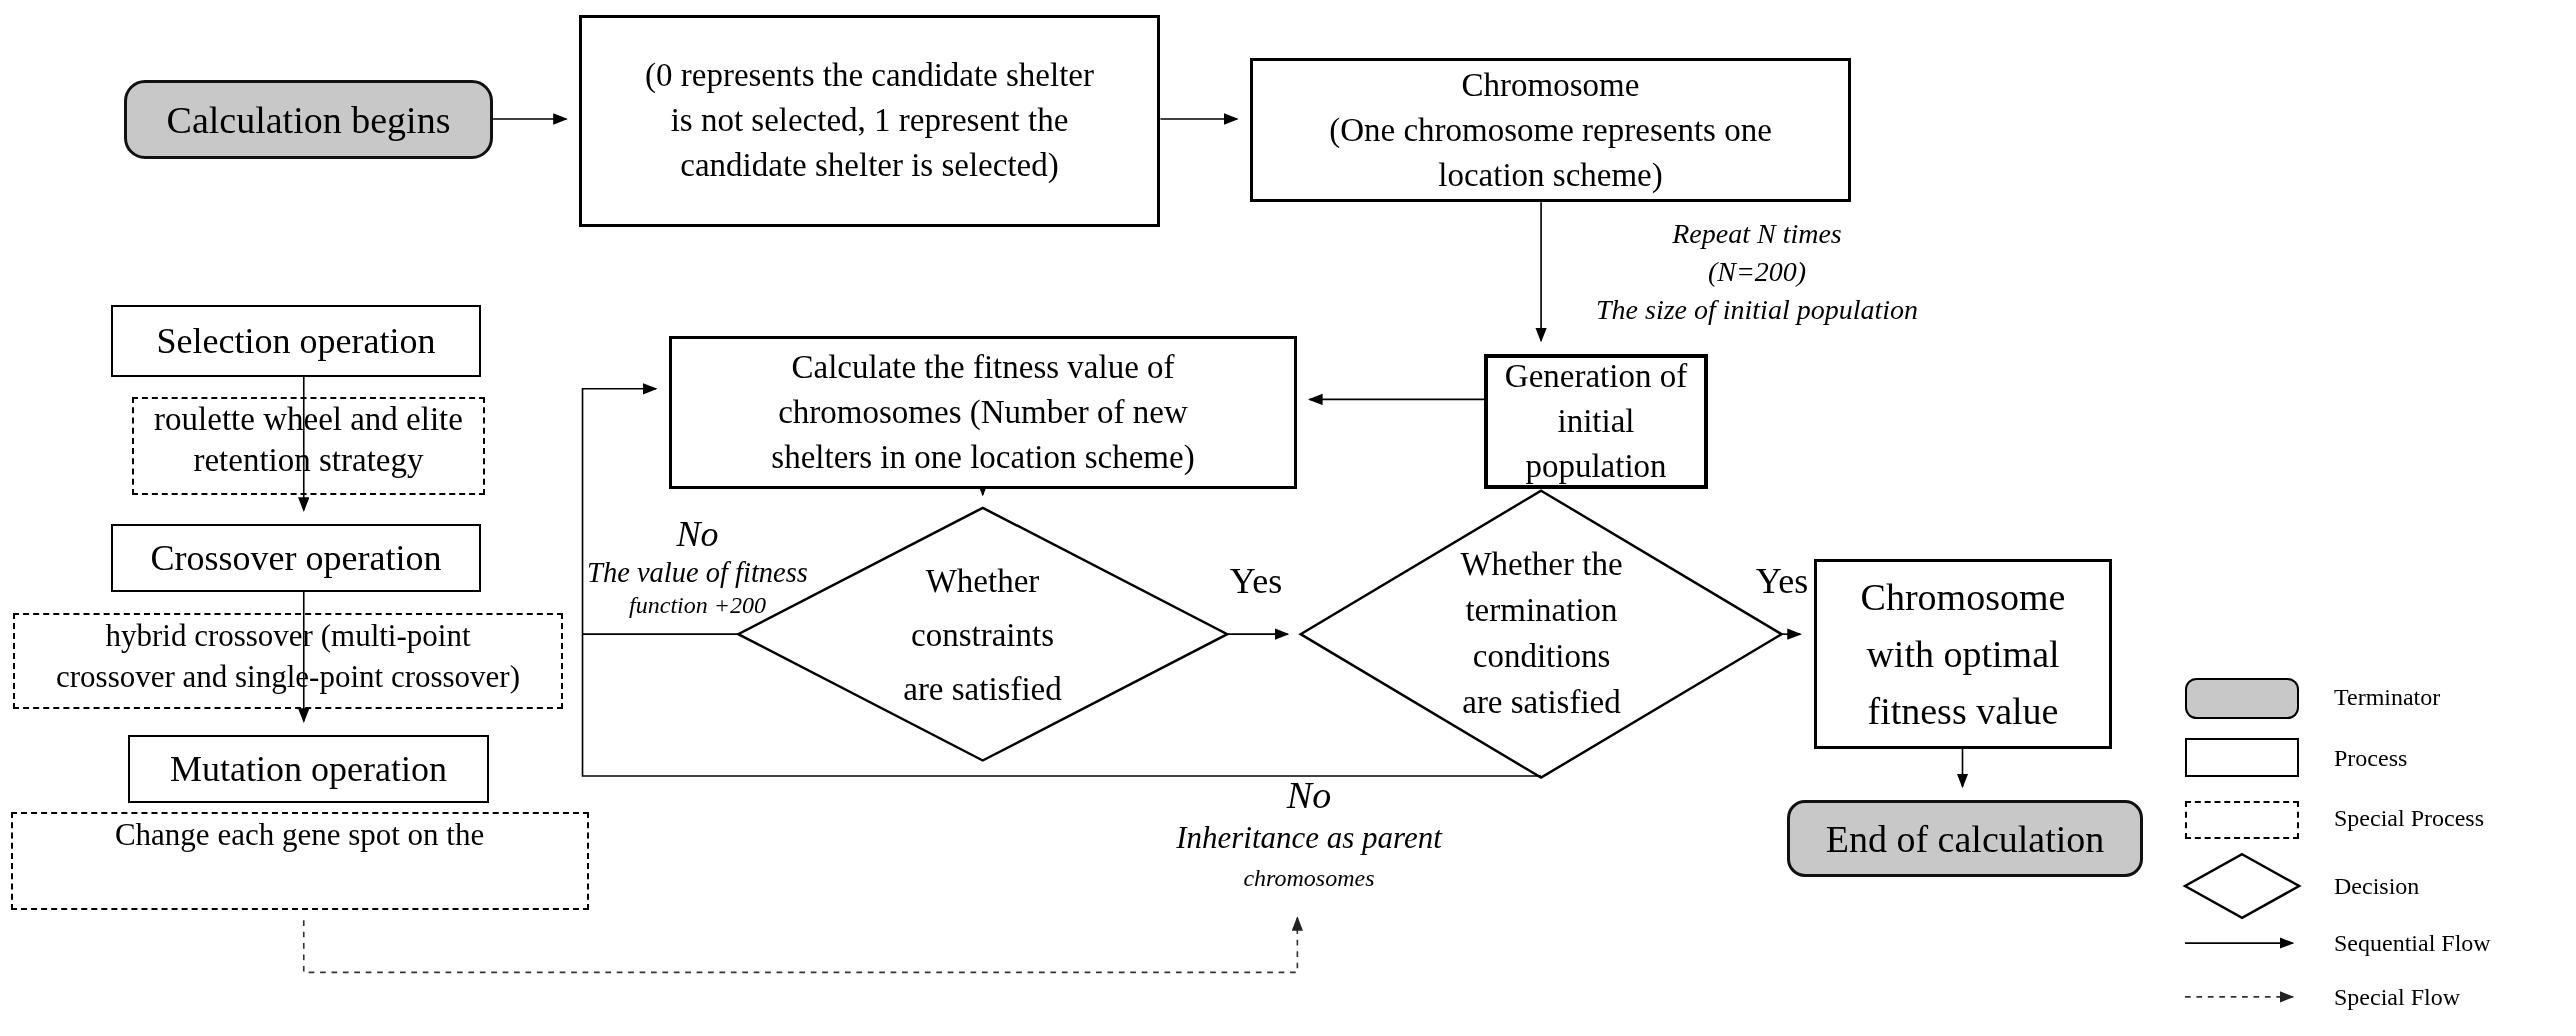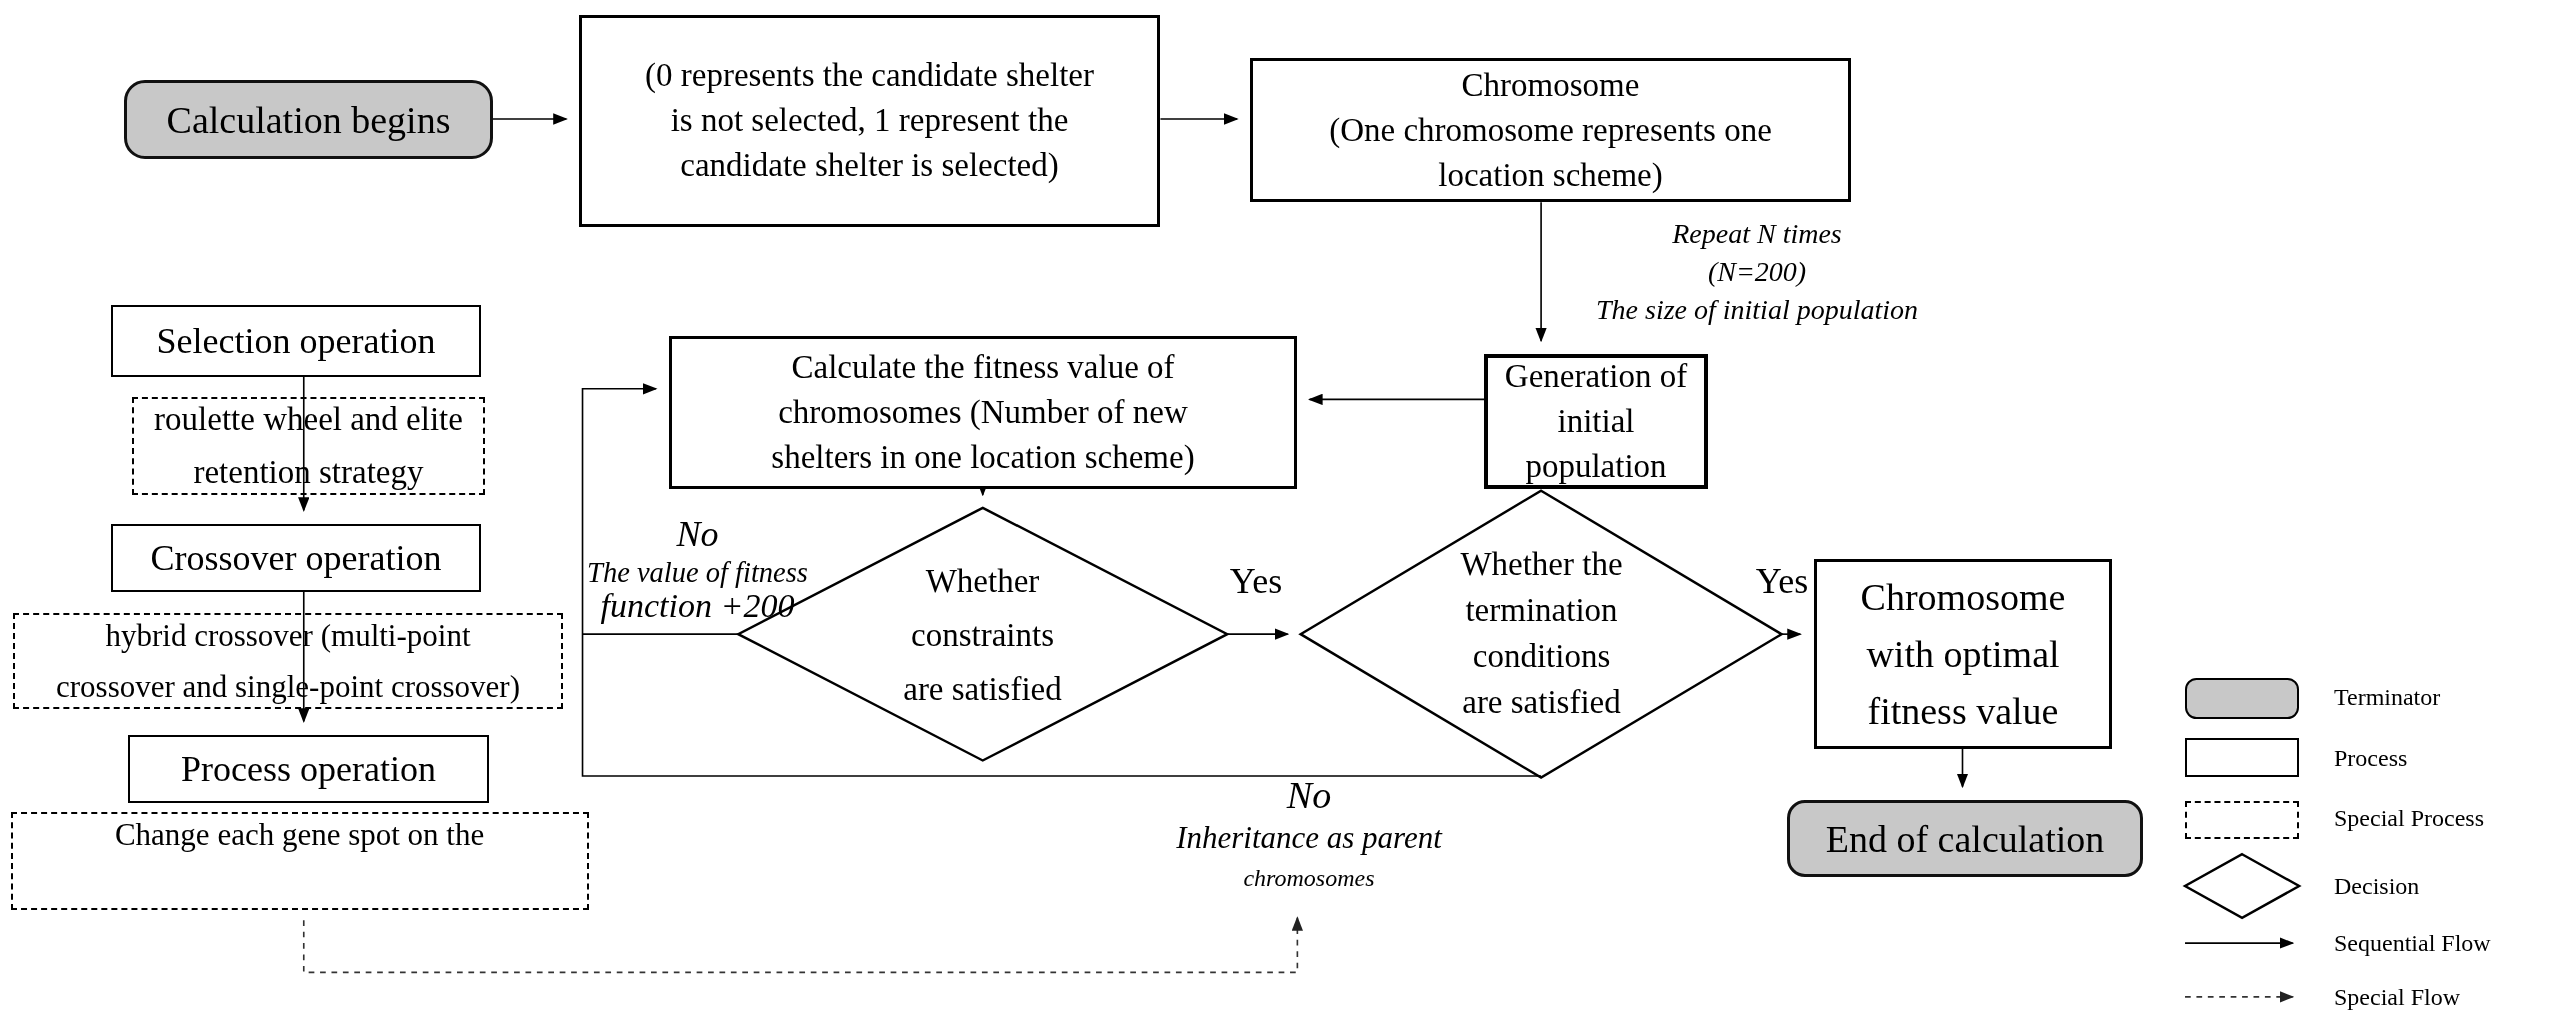--- a/index.html
+++ b/index.html
@@ -4,21 +4,21 @@
 <style>
   html,body{margin:0;padding:0;background:#ffffff;}
   #stage{position:relative;width:2576px;height:1036px;background:#ffffff;overflow:hidden;
          font-family:"Liberation Serif", serif;color:#000;}
   #wires{position:absolute;left:0;top:0;width:2576px;height:1036px;}
   .abs{position:absolute;box-sizing:border-box;}
   .box{border:3.3px solid #000;background:#fff;display:flex;flex-direction:column;
        align-items:center;justify-content:center;text-align:center;line-height:45px;font-size:33px;}
   .thin{border-width:2.4px;}
   .dashedbox{border:2.4px dashed #000;background:transparent;display:flex;flex-direction:column;
-       align-items:center;justify-content:space-between;text-align:center;}
+       align-items:center;justify-content:flex-start;text-align:center;}
   .term{border:3.3px solid #111;background:#c8c8c8;border-radius:21px;display:flex;
        align-items:center;justify-content:center;text-align:center;font-size:38px;}
   .note{display:flex;flex-direction:column;align-items:center;text-align:center;font-style:italic;}
   .dtext{display:flex;flex-direction:column;align-items:center;justify-content:center;
        text-align:center;font-size:33px;}
   .big{font-size:36px;line-height:44px;}
   .legend-label{font-weight:normal;font-size:24px;line-height:39px;white-space:nowrap;}
   .lg-term{background:#c8c8c8;border:2.4px solid #000;border-radius:11.4px;}
   .lg-proc{background:#fff;border:2.4px solid #000;}
   .lg-spec{background:#fff;border:2.4px dashed #000;}
@@ -104,21 +104,21 @@
   <div class="abs dtext" style="left:1419px;top:541px;width:245px;line-height:46px;">
     <span>Whether the</span>
     <span>termination</span>
     <span>conditions</span>
     <span>are satisfied</span>
   </div>
 
   <div class="abs note" style="left:563px;top:512px;width:269px;">
     <span class="big">No</span>
     <span style="font-size:28.5px;line-height:33px;">The value of fitness</span>
-    <span style="font-size:34px;line-height:33px;">function +200</span>
+    <span style="font-size:24px;line-height:33px;">function +200</span>
   </div>
 
   <div class="abs big" style="left:1207px;top:559px;width:98px;text-align:center;">
     <span>Yes</span>
   </div>
 
   <div class="abs big" style="left:1733px;top:559px;width:98px;text-align:center;">
     <span>Yes</span>
   </div>
 
@@ -150,21 +150,21 @@
   <div class="abs box thin" style="left:111px;top:524px;width:370px;height:68px;font-size:36px;">
     <span>Crossover operation</span>
   </div>
 
   <div class="abs dashedbox" style="left:13px;top:613px;width:550px;height:96px;font-size:31px;line-height:41px;">
     <span>hybrid crossover (multi-point</span>
     <span>crossover and single-point crossover)</span>
   </div>
 
   <div class="abs box thin" style="left:128px;top:735px;width:361px;height:68px;font-size:36px;">
-    <span>Process operation</span>
+    <span>Mutation operation</span>
   </div>
 
   <div class="abs dashedbox" style="left:10.6px;top:812px;width:578px;height:98px;font-size:31px;line-height:42px;">
     <span>Change each gene spot on the</span>
   </div>
 
   <div class="abs lg-term" style="left:2185px;top:678px;width:114px;height:41px;"></div>
   <div class="abs legend-label" style="left:2334px;top:678px;"><span>Terminator</span></div>
 
   <div class="abs lg-proc" style="left:2185px;top:738px;width:114px;height:39px;"></div>

